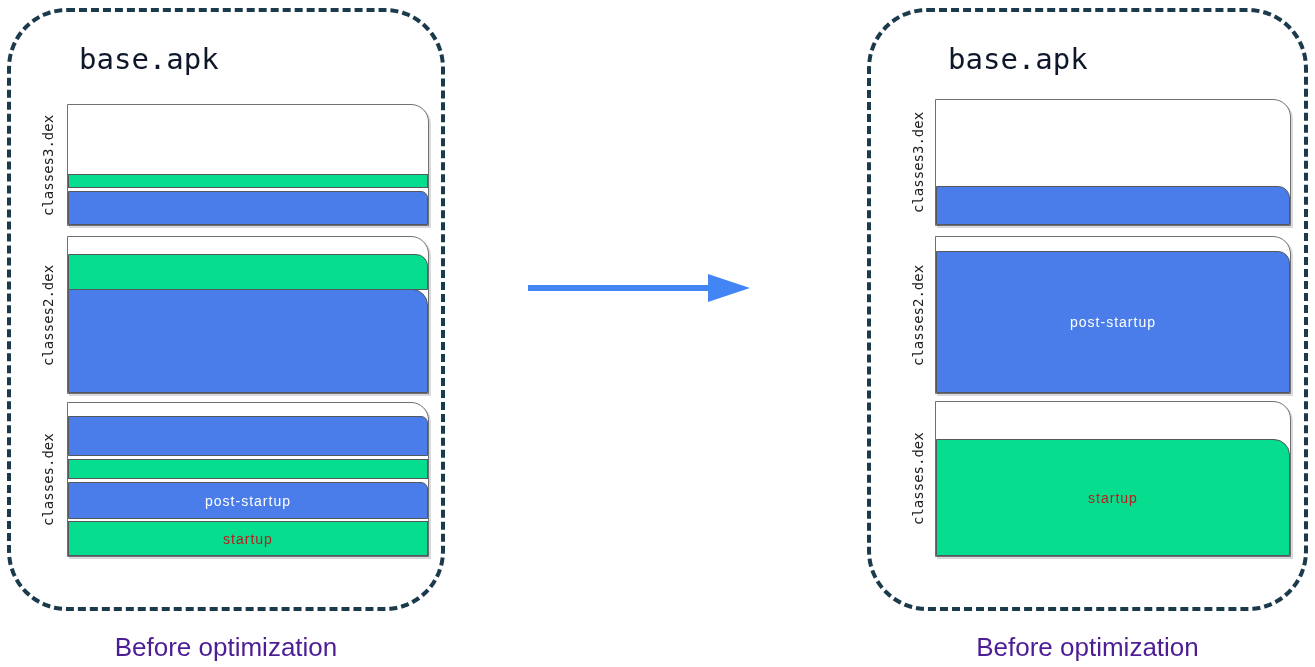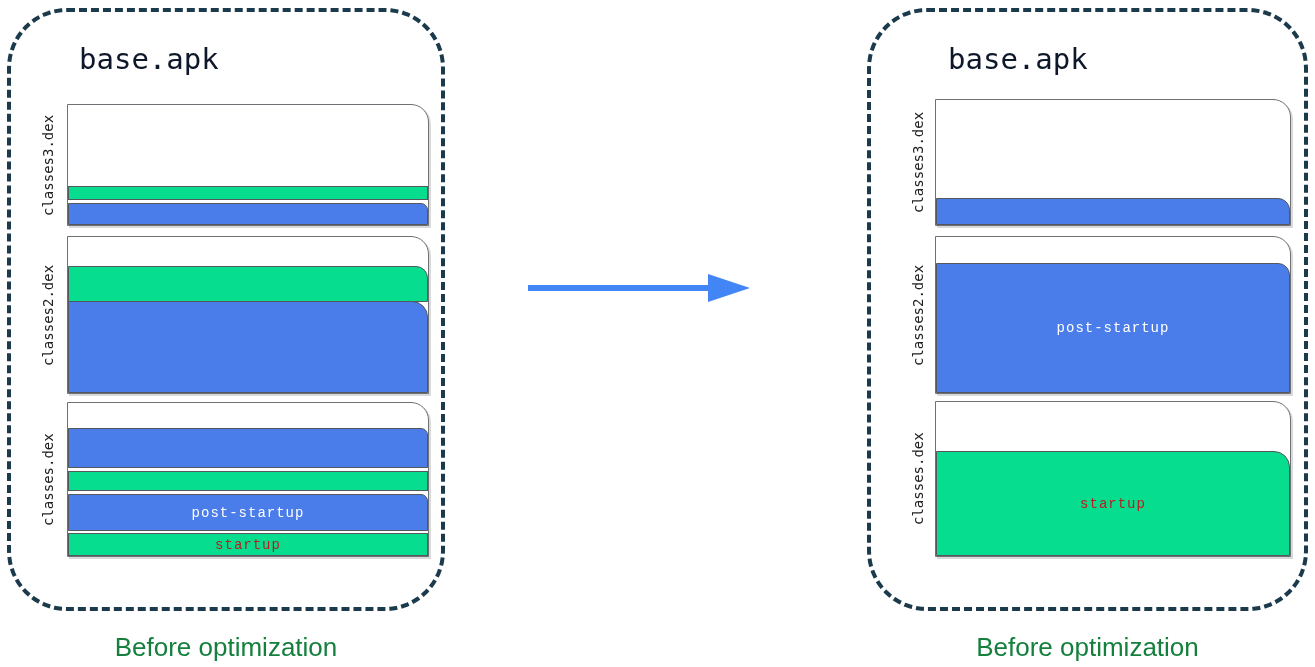--- a/index.html
+++ b/index.html
@@ -4,30 +4,30 @@
 <style>
   html,body{margin:0;padding:0;background:#ffffff;}
   .stage{position:relative;width:1315px;height:667px;background:#ffffff;overflow:hidden;
          font-family:"Liberation Sans",sans-serif;}
   .apk-box{position:absolute;border:4px dashed #1b3a4c;border-radius:60px;box-sizing:border-box;}
   .apk-title{position:absolute;font-family:"DejaVu Sans Mono",monospace;font-size:29px;color:#0f172a;white-space:nowrap;}
   .page{position:absolute;background:#ffffff;border:1px solid #6d7175;border-top-right-radius:18px;
         box-sizing:border-box;box-shadow:2px 2px 0 rgba(150,150,150,.35);}
   .band{position:absolute;left:0;right:0;border:1px solid #54585c;box-sizing:border-box;
         display:flex;align-items:center;justify-content:center;
-        font-family:Liberation Mono, monospace;font-size:14px;letter-spacing:1px;margin-top:12px;}
+        font-family:Liberation Sans, sans-serif;font-size:14px;letter-spacing:1px;}
   .band.tr-r{border-top-right-radius:12px;}
   .band.tr-r-lg{border-top-right-radius:16px;}
   .band.tr-r-sm{border-top-right-radius:7px;}
   .band.txt-white{color:#ffffff;}
   .band.txt-dark{color:#b91c1c;}
   .file-label{position:absolute;writing-mode:vertical-rl;transform:rotate(180deg);
         font-family:"DejaVu Sans Mono",monospace;font-size:14px;color:#202124;
         display:flex;align-items:center;justify-content:center;text-align:center;white-space:nowrap;}
-  .caption{position:absolute;font-size:26px;color:#15803d;text-align:center;}
+  .caption{position:absolute;font-size:26px;color:#4c1d95;text-align:center;}
   .arrow{position:absolute;}
   .arrow .shaft{position:absolute;height:6px;}
   .arrow .head{position:absolute;width:0;height:0;border-top:14px solid transparent;border-bottom:14px solid transparent;border-left:42px solid #4285f4;}
 </style>
 </head>
 <body>
 
 <div class="stage">
 
   <div class="apk-box" style="left:7px;top:8px;width:438px;height:603px;">

